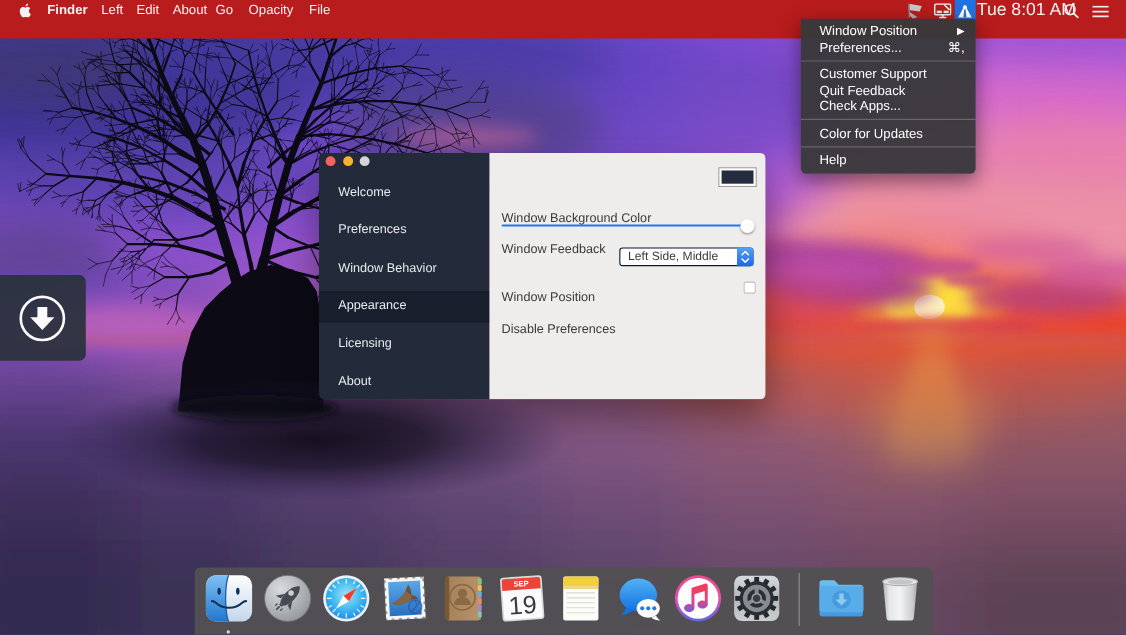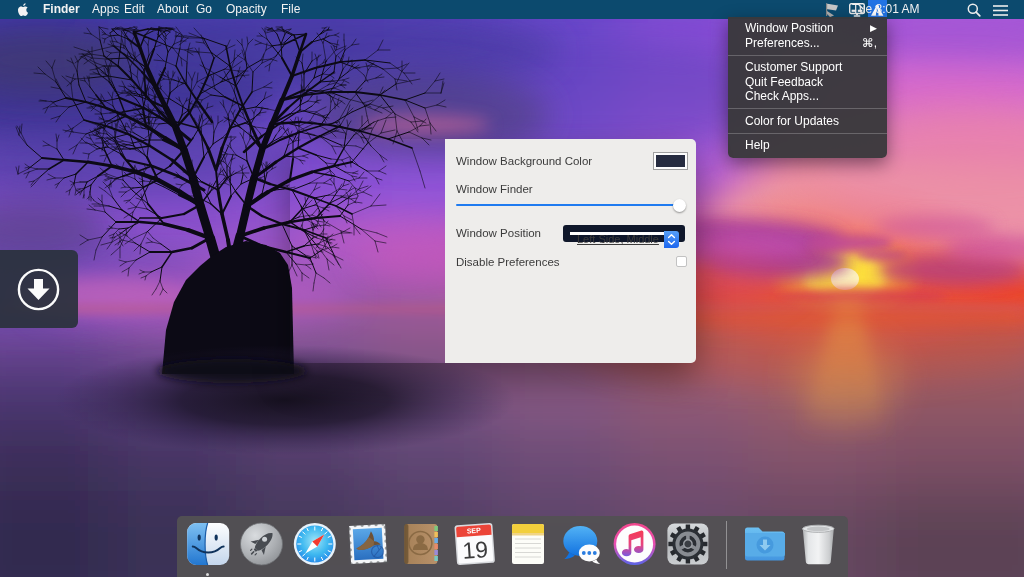--- a/index.html
+++ b/index.html
@@ -1,40 +1,40 @@
 <!DOCTYPE html>
 <html><head>
 <meta charset="utf-8">
 <style>
   * { margin:0; padding:0; box-sizing:border-box; }
   html,body { width:1024px; height:577px; overflow:hidden; }
   body { font-family:"Liberation Sans", sans-serif; position:relative; background:#000; }
   #stage { position:absolute; left:0; top:0; width:1024px; height:577px; overflow:hidden; }
   #wall { position:absolute; left:0; top:0; }
-  #menubar { position:absolute; left:0; top:0; width:1024px; height:19px; background:#0c4a6e;
+  #menubar { position:absolute; left:0; top:0; width:1024px; height:35px; background:#b91c1c;
     color:#f2f2f2; font-size:12px; }
   #menubar .l { position:absolute; top:0; height:19px; line-height:19px; white-space:nowrap; }
   #menubar .bold { font-weight:bold; }
   #appmenu { position:absolute; left:728px; top:17px; width:159px; background:rgba(58,57,60,0.97);
     border-radius:0 0 5px 5px; color:#fff; font-size:12px; box-shadow:0 6px 18px rgba(0,0,0,0.45); }
   #appmenu .mi { position:relative; height:14.5px; line-height:14.5px; padding-left:17px; }
   #appmenu .sep { height:0; border-top:1px solid rgba(255,255,255,0.22); margin:4.5px 0; }
   #appmenu .rt { position:absolute; right:10px; top:0; }
   #dlbox { position:absolute; left:0; top:250px; width:78px; height:78px; background:rgba(42,49,60,0.93);
     border-radius:0 6px 6px 0; }
   #prefs { position:absolute; left:290px; top:139px; width:406px; height:224px; border-radius:5px;
     overflow:hidden; box-shadow:0 16px 36px rgba(0,0,0,0.4); }
   #sidebar { position:absolute; left:0; top:0; width:155px; height:224px; background:#232b3b; }
   .tl { position:absolute; width:9px; height:9px; border-radius:50%; top:2.5px; }
   #sbsel { position:absolute; left:0; top:125.5px; width:155px; height:28px; background:#191f2d;
     border-top:1px solid #141a26; border-bottom:1px solid #141a26; }
   .sbi { position:absolute; left:17.5px; height:19px; line-height:19px; color:#e7e9ec; font-size:11.5px; }
   #content { position:absolute; left:155px; top:0; width:251px; height:224px; background:#eeedeb;
     font-size:11.5px; color:#3b3b3b; }
-  .cl { position:absolute; left:11px; height:19px; line-height:19px; white-space:nowrap; }
+  .cl { position:absolute; left:11px; height:19px; line-height:19px; white-space:nowrap;margin-top:38px; }
   #dock { position:absolute; left:177px; top:516px; width:671px; height:61px;
     background:rgba(82,80,83,0.96); border-radius:5px 5px 0 0; }
   #dock .dsep { position:absolute; left:549px; top:5px; width:1px; height:48px; background:rgba(210,210,210,0.5); }
   #dock .dot { position:absolute; left:29px; top:56.5px; width:3px; height:3px; border-radius:50%; background:#dcdcdc; }
 </style>
 </head>
 <body>
 <div id="stage">
   <svg id="wall" width="1024" height="577" viewBox="0 0 1024 577">
     <defs>
@@ -224,21 +224,21 @@
     <ellipse cx="285" cy="400" rx="230" ry="55" fill="url(#reflshadow)"></ellipse>
     <ellipse cx="232" cy="371" rx="75" ry="12" fill="#100d17" opacity="0.9" filter="url(#b4)"></ellipse>
   </svg>
 
   <div id="menubar">
     <svg style="position:absolute;left:17px;top:3px" width="12" height="13" viewBox="0 0 12 13">
       <path fill="#f2f2f2" d="M9.3,6.9c0-1.5,1.2-2.2,1.3-2.3c-0.7-1-1.8-1.2-2.2-1.2C7.5,3.3,6.6,4,6.1,4S4.9,3.4,4.1,3.4 C3.1,3.4,2.1,4,1.5,5c-1.1,1.9-0.3,4.8,0.8,6.4c0.5,0.8,1.1,1.6,2,1.6c0.8,0,1.1-0.5,2-0.5s1.2,0.5,2,0.5c0.8,0,1.4-0.8,1.9-1.5 c0.6-0.9,0.8-1.7,0.9-1.8C11,9.6,9.3,9,9.3,6.9z"></path>
       <path fill="#f2f2f2" d="M8,2.1C8.4,1.6,8.7,0.9,8.6,0.2C8,0.2,7.3,0.6,6.9,1.1C6.5,1.5,6.2,2.2,6.3,2.9C7,3,7.6,2.6,8,2.1z"></path>
     </svg>
     <span class="l bold" style="left:43px">Finder</span>
-    <span class="l" style="left:92px">Apps</span>
+    <span class="l" style="left:92px">Left</span>
     <span class="l" style="left:124px">Edit</span>
     <span class="l" style="left:157px">About</span>
     <span class="l" style="left:196px">Go</span>
     <span class="l" style="left:226px">Opacity</span>
     <span class="l" style="left:281px">File</span>
     <svg style="position:absolute;left:824px;top:2.5px" width="17" height="15" viewBox="0 0 17 15">
       <path fill="#c8c8c8" d="M2,0.5 L14,2.5 L12,7.5 L2,6 Z"></path>
       <path fill="#8a8a8a" d="M2,0.5 L2,13 L3.2,13 L3.2,0.7 Z"></path>
       <path fill="#b0b0b0" d="M3,8 L10,12.5 L6,14 L3,11 Z"></path>
     </svg>
@@ -249,21 +249,21 @@
       <rect x="8.8" y="6.7" width="4.6" height="2.2" fill="#ededed"></rect>
       <rect x="7" y="10.5" width="2" height="1.8" fill="#ededed"></rect>
       <rect x="4.6" y="12.3" width="6.8" height="1.5" rx="0.75" fill="#ededed"></rect>
     </svg>
     <div style="position:absolute;left:868px;top:0;width:18.5px;height:19px;background:#2173e4"></div>
     <svg style="position:absolute;left:870px;top:2.5px" width="14.5" height="14" viewBox="0 0 14.5 14">
       <path fill="#ffffff" d="M7.2,1.5 L13.4,12.8 L1,12.8 Z"></path>
       <path fill="#2173e4" d="M6.6,5.5 L7.8,5.5 L8.6,12.8 L5.8,12.8 Z"></path>
       <circle cx="7.2" cy="3.6" r="1.8" fill="#ffffff"></circle>
     </svg>
-    <span class="l" style="left:852px; font-size:12px">Tue 8:01 AM</span>
+    <span class="l" style="left:888px; font-size:16px">Tue 8:01 AM</span>
     <svg style="position:absolute;left:967px;top:3px" width="14" height="14" viewBox="0 0 14 14">
       <circle cx="5.8" cy="5.8" r="4.5" fill="none" stroke="#ededed" stroke-width="1.5"></circle>
       <path d="M9.1,9.1 L12.8,12.8" stroke="#ededed" stroke-width="1.7" stroke-linecap="round"></path>
     </svg>
     <svg style="position:absolute;left:993px;top:4.5px" width="15" height="11" viewBox="0 0 15 11">
       <g stroke="#ededed" stroke-width="1.6">
         <line x1="0" y1="1" x2="15" y2="1"></line>
         <line x1="0" y1="5.5" x2="15" y2="5.5"></line>
         <line x1="0" y1="10" x2="15" y2="10"></line>
       </g>
@@ -286,31 +286,43 @@
   </div>
 
   <div id="dlbox">
     <svg style="position:absolute;left:17px;top:18px" width="43" height="43" viewBox="0 0 43 43">
       <circle cx="21.5" cy="21.5" r="19.6" fill="none" stroke="#fbfbfb" stroke-width="2.4"></circle>
       <path fill="#fbfbfb" d="M17,11 h9 v9.5 h6.5 L21.5,32 L10.5,20.5 h6.5 Z"></path>
     </svg>
   </div>
 
   <div id="prefs">
+    <div id="sidebar">
+      <div class="tl" style="left:6px;  background:#f4645c"></div>
+      <div class="tl" style="left:21.5px; background:#f6b32e"></div>
+      <div class="tl" style="left:37px; background:#d5d5d5"></div>
+      <div id="sbsel"></div>
+      <div class="sbi" style="top:27px">Welcome</div>
+      <div class="sbi" style="top:61px">Preferences</div>
+      <div class="sbi" style="top:96px">Window Behavior</div>
+      <div class="sbi" style="top:130px">Appearance</div>
+      <div class="sbi" style="top:164px">Licensing</div>
+      <div class="sbi" style="top:199px">About</div>
+    </div>
     <div id="content">
       <div class="cl" style="top:13px">Window Background Color</div>
-      <div class="cl" style="top:41px">Window Finder</div>
+      <div class="cl" style="top:41px">Window Feedback</div>
       <div class="cl" style="top:85px">Window Position</div>
       <div class="cl" style="top:114px">Disable Preferences</div>
       <div style="position:absolute; left:208px; top:13px; width:35px; height:18px; background:#fdfdfd; border:1px solid #a0a0a0; padding:2px;">
         <div style="width:100%;height:100%;background:#262c40"></div>
       </div>
       <div style="position:absolute; left:11px; top:65px; width:226px; height:2px; background:#1f7bf0; border-radius:1px;"></div>
       <div style="position:absolute; left:228px; top:59.5px; width:13px; height:13px; border-radius:50%; background:#fff; box-shadow:0 1px 2px rgba(0,0,0,0.4);"></div>
-      <div style="position:absolute; left:118px; top:86px; width:122px; height:17px; background:#fff; border:7px solid #0f172a; border-radius:3px; font-size:11px; line-height:15px;text-decoration:underline;">
+      <div style="position:absolute; left:118px; top:86px; width:122px; height:17px; background:#fff; border:1px solid #0f172a; border-radius:3px; font-size:11px; line-height:15px;">
         <div style="padding-left:7px">Left Side, Middle</div>
         <div style="position:absolute; right:-1px; top:-1px; width:15px; height:17px; background:linear-gradient(#56a0f8,#1c66ee); border-radius:0 3px 3px 0;">
           <svg width="15" height="17" viewBox="0 0 15 17">
             <path d="M4.6,6.6 L7.5,3.7 L10.4,6.6" fill="none" stroke="#fff" stroke-width="1.4" stroke-linecap="round" stroke-linejoin="round"></path>
             <path d="M4.6,10.4 L7.5,13.3 L10.4,10.4" fill="none" stroke="#fff" stroke-width="1.4" stroke-linecap="round" stroke-linejoin="round"></path>
           </svg>
         </div>
       </div>
       <div style="position:absolute; left:231px; top:117px; width:11px; height:11px; background:#fff; border:1px solid #c2c2c2; border-radius:2px;"></div>
     </div>

